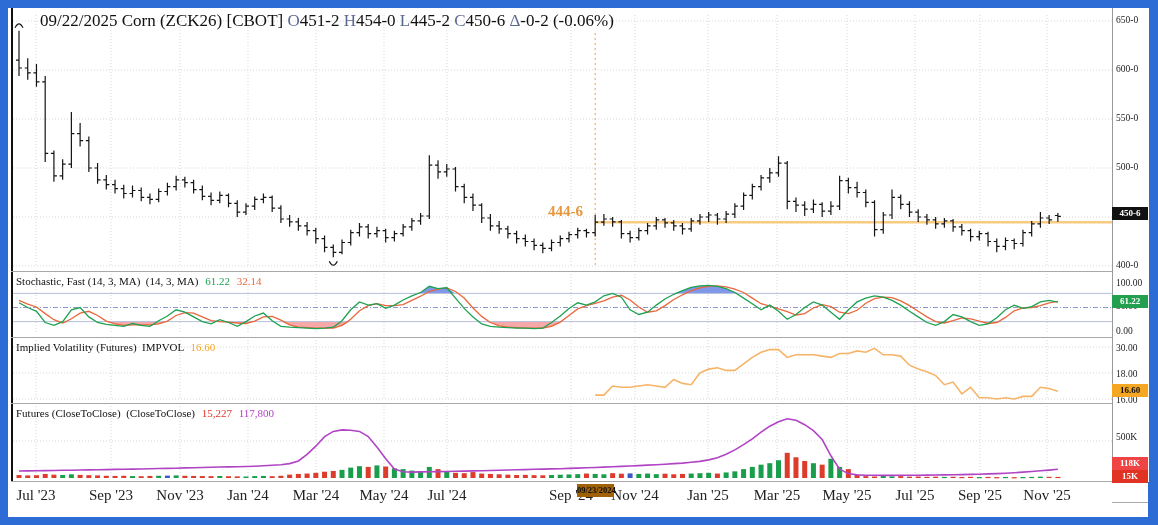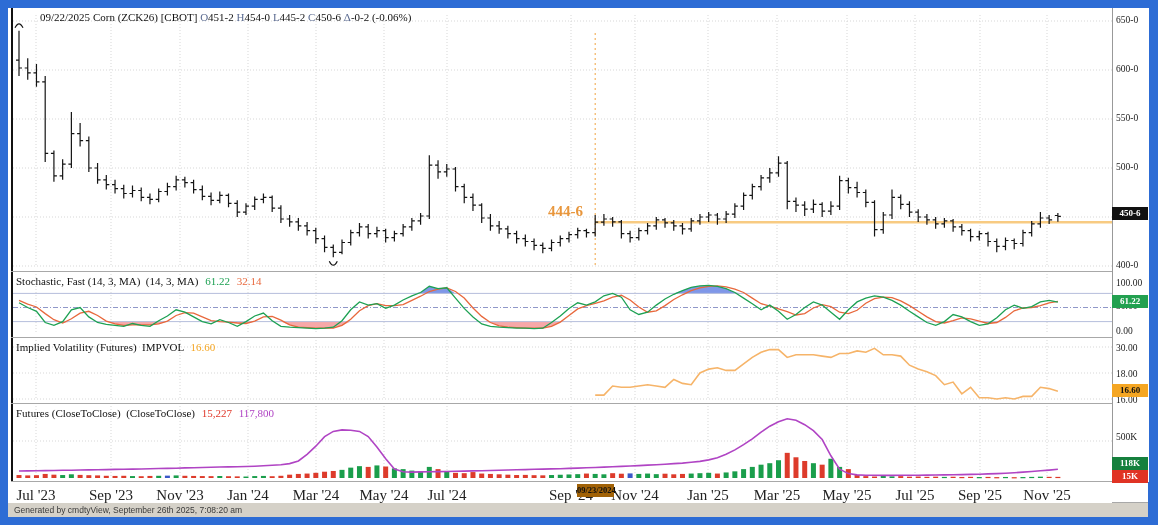--- a/index.html
+++ b/index.html
@@ -6,21 +6,21 @@
   #app{position:relative;width:1158px;height:525px;background:#2d6cd5;overflow:hidden;
        font-family:"Liberation Serif","DejaVu Serif",serif;}
   #content{position:absolute;left:8px;top:8px;width:1140px;height:509px;background:#ffffff;}
   #plot-left-border{position:absolute;left:11px;top:8px;width:2px;height:495px;background:#111;}
   .divider{position:absolute;left:11px;width:1137px;height:1px;background:#a8a8a8;}
   svg.panel{position:absolute;left:13px;display:block;}
   #axis-strip{position:absolute;left:1112px;top:8px;width:36px;height:474px;background:#fff;border-left:1px solid #999;}
   .axlabel{position:absolute;left:1116px;font-size:9.5px;color:#222;white-space:nowrap;}
   .badge{position:absolute;left:1112px;width:36px;height:13px;font-size:9px;font-weight:bold;
          text-align:center;line-height:13px;z-index:5;}
-  #title-bar{position:absolute;left:16px;top:11px;font-size:11px;color:#111;white-space:nowrap;z-index:3;padding-left:24px;}
+  #title-bar{position:absolute;left:16px;top:11px;font-size:17px;color:#111;white-space:nowrap;z-index:3;padding-left:24px;}
   .lbl{color:#5a6a90;}
   .panel-header{position:absolute;left:16px;font-size:11px;color:#111;white-space:nowrap;z-index:3;}
   .panel-header .v{font-weight:normal;margin-left:4px;}
   #ref-price-label{position:absolute;left:543px;top:203px;width:40px;text-align:right;
                    font-size:15px;font-weight:bold;z-index:3;}
   #time-axis{position:absolute;left:8px;top:482px;width:1104px;height:21px;background:#fff;}
   .ttick{position:absolute;top:5px;font-size:15px;color:#222;white-space:nowrap;transform:translateX(-50%);}
   #marker-badge{position:absolute;left:577px;top:484px;width:37px;height:13px;font-size:8.5px;
                 font-weight:bold;color:#111;text-align:center;line-height:13px;z-index:4;}
   #status-bar{position:absolute;left:8px;top:503px;width:1140px;height:14px;background:#d5d1c8;
@@ -453,21 +453,21 @@
   <div class="axlabel" style="top:301px">50.00</div>
   <div class="axlabel" style="top:326px">0.00</div>
   <div class="badge" id="stoch-badge" style="top: 295px; background: rgb(34, 160, 80); color: rgb(255, 255, 255);">61.22</div>
 
   <div class="axlabel" style="top:343px">30.00</div>
   <div class="axlabel" style="top:369px">18.00</div>
   <div class="axlabel" style="top:395px">16.00</div>
   <div class="badge" id="iv-badge" style="top: 384px; background: rgb(245, 166, 35); color: rgb(17, 17, 17);">16.60</div>
 
   <div class="axlabel" style="top:432px">500K</div>
-  <div class="badge" id="vol-badge-ma" style="top: 457px; background: #15803d; color: rgb(255, 255, 255);">118K</div>
+  <div class="badge" id="vol-badge-ma" style="top: 457px; background: #ef4444; color: rgb(255, 255, 255);">118K</div>
   <div class="badge" id="vol-badge" style="top: 470px; background: rgb(224, 51, 36); color: rgb(255, 255, 255);">15K</div>
 
   <div id="time-axis">
       <div class="ttick" style="left: 28px;">Jul '23</div>
       <div class="ttick" style="left: 103px;">Sep '23</div>
       <div class="ttick" style="left: 172px;">Nov '23</div>
       <div class="ttick" style="left: 240px;">Jan '24</div>
       <div class="ttick" style="left: 308px;">Mar '24</div>
       <div class="ttick" style="left: 376px;">May '24</div>
       <div class="ttick" style="left: 439px;">Jul '24</div>
@@ -475,16 +475,13 @@
       <div class="ttick" style="left: 627px;">Nov '24</div>
       <div class="ttick" style="left: 700px;">Jan '25</div>
       <div class="ttick" style="left: 769px;">Mar '25</div>
       <div class="ttick" style="left: 839px;">May '25</div>
       <div class="ttick" style="left: 907px;">Jul '25</div>
       <div class="ttick" style="left: 972px;">Sep '25</div>
       <div class="ttick" style="left: 1039px;">Nov '25</div>
     </div>
   <div id="marker-badge" style="background: #a16207;">09/23/2024</div>
 
-  <div id="status-bar">
-    <span>Generated by cmdtyView, September 26th 2025, 7:08:20 am</span>
-  </div>
 </div>
 
 </body></html>

